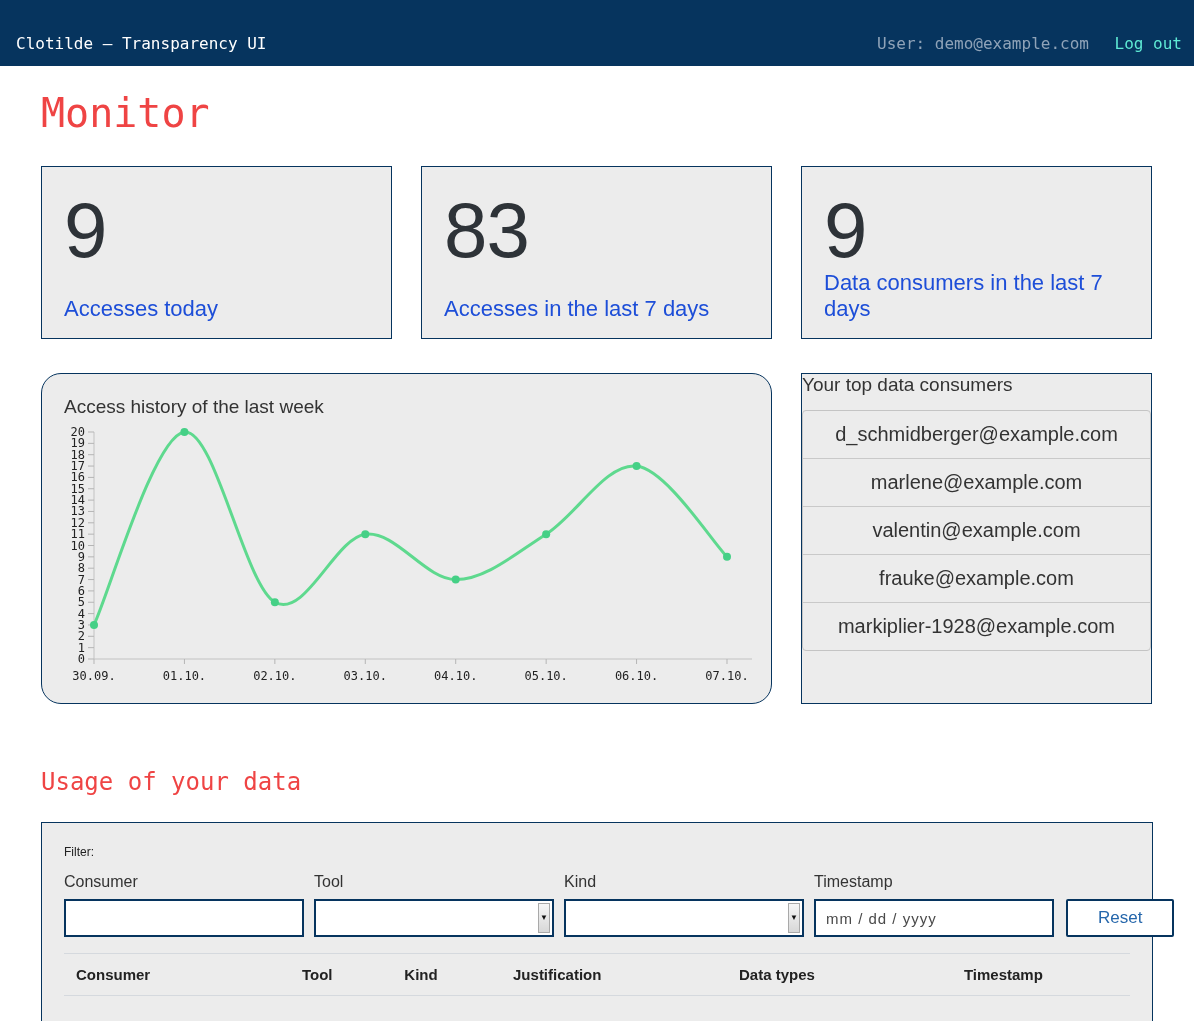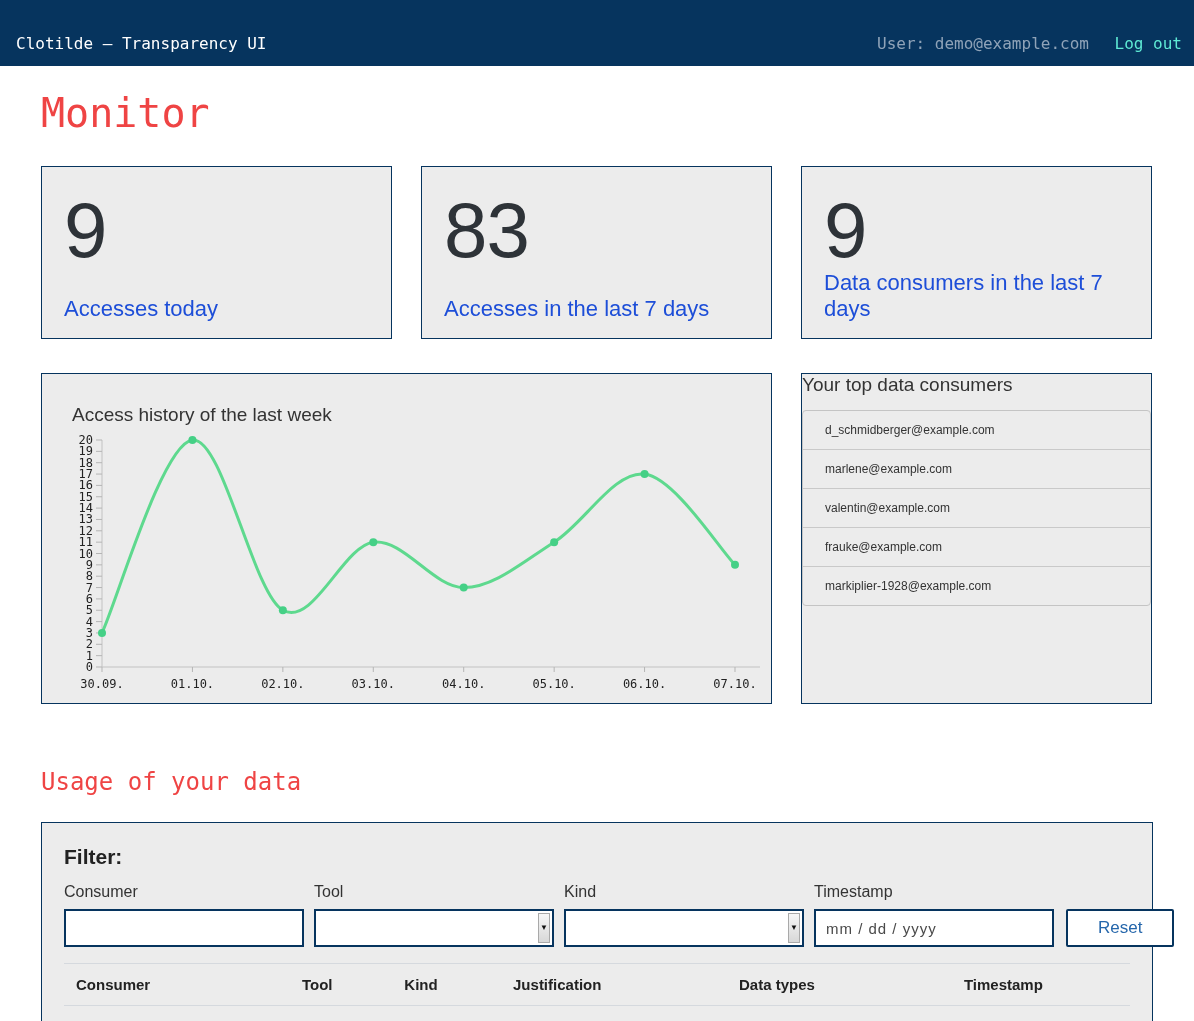--- a/index.html
+++ b/index.html
@@ -25,33 +25,33 @@
   .stats-row { display:flex; gap:29px; }
   .stat-card { width:351px; height:173px; background:#ececec; border:1px solid #06345e;
                padding:24px 22px 16px 22px; display:flex; flex-direction:column;
                justify-content:space-between; }
   .stat-value { font-size:78px; line-height:1.0; color:#2e3338; letter-spacing:-1px; }
   .stat-label { font-size:22px; color:#1d4ed8; }
 
   
   .row2 { display:flex; gap:29px; margin-top:34px; }
   .panel { background:#ececec; border:1px solid #06345e; }
-  .chart-panel { width:731px; height:331px; padding:30px; }
+  .chart-panel { width:731px; height:331px; padding:22px;border-radius:20px; }
   .panel-title { font-size:19px; font-weight:400; color:#333; margin-bottom:8px; }
   .consumers-panel { width:351px; height:331px; }
   .consumer-list { list-style:none; margin-top:14px; border:1px solid #c4c4c4; border-radius:4px; }
-  .consumer-list li { padding:12px 22px; font-size:12px; color:#333; }
+  .consumer-list li { padding:12px 22px; font-size:20px; color:#333;text-align:center; }
   .consumer-list li + li { border-top:1px solid #c9c9c9; }
 
   svg.chart { display:block; margin-top:2px; }
   svg.chart text.tick { font-family:"DejaVu Sans Mono", monospace; font-size:12px; fill:#222; }
 
   
   .usage-panel { width:1112px; min-height:220px; padding:22px; }
-  .filter-caption { font-size:21px; font-weight:bold; color:#222; margin-bottom:14px; }
+  .filter-caption { font-size:12px; font-weight:normal; color:#222; margin-bottom:14px; }
   .filter-row { display:flex; align-items:flex-end; }
   .filter-field { width:240px; margin-right:10px; }
   .filter-field label { display:block; font-size:16px; color:#333; margin-bottom:8px; }
   .control { width:240px; height:38px; background:#ffffff; border:2px solid #06345e;
              font-size:15px; padding:6px 10px; color:#222; }
   input.control::placeholder { color:#4a4a4a; letter-spacing:1px; }
   .select-box { position:relative; }
   .select-strip { position:absolute; top:2px; bottom:2px; right:2px; width:12px;
                   background:linear-gradient(#f7f7f7,#d8d8d8); border:1px solid #a9a9a9;
                   display:flex; align-items:center; justify-content:center; }

